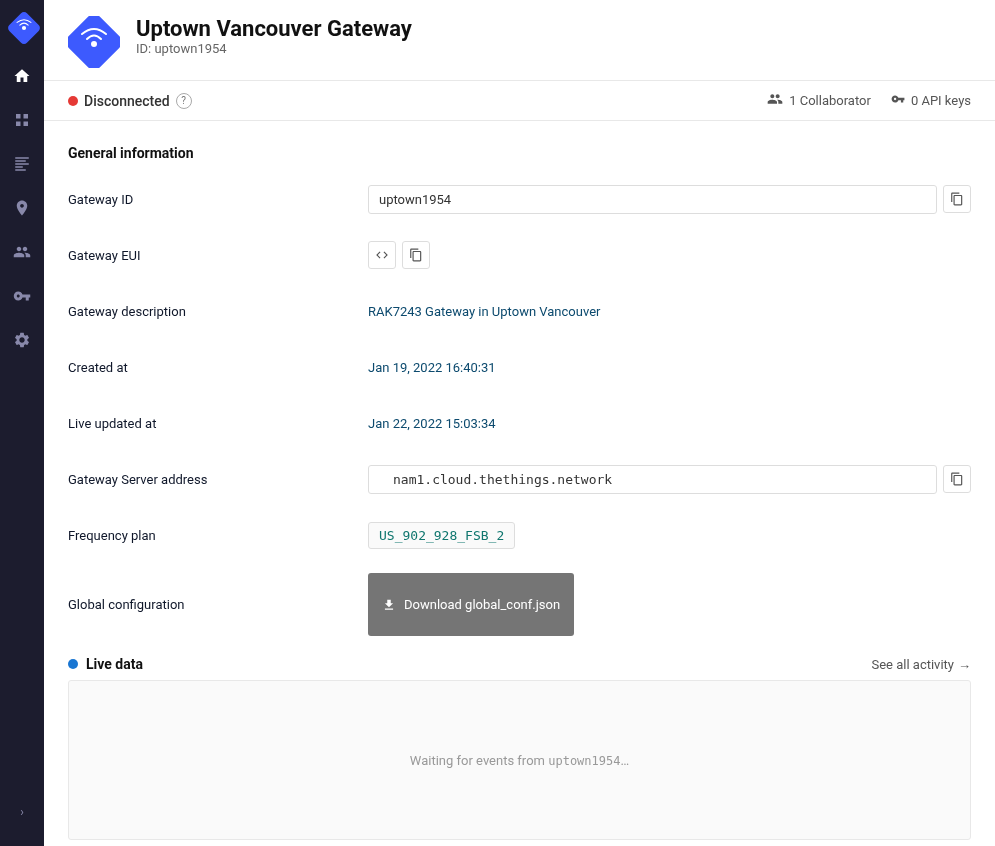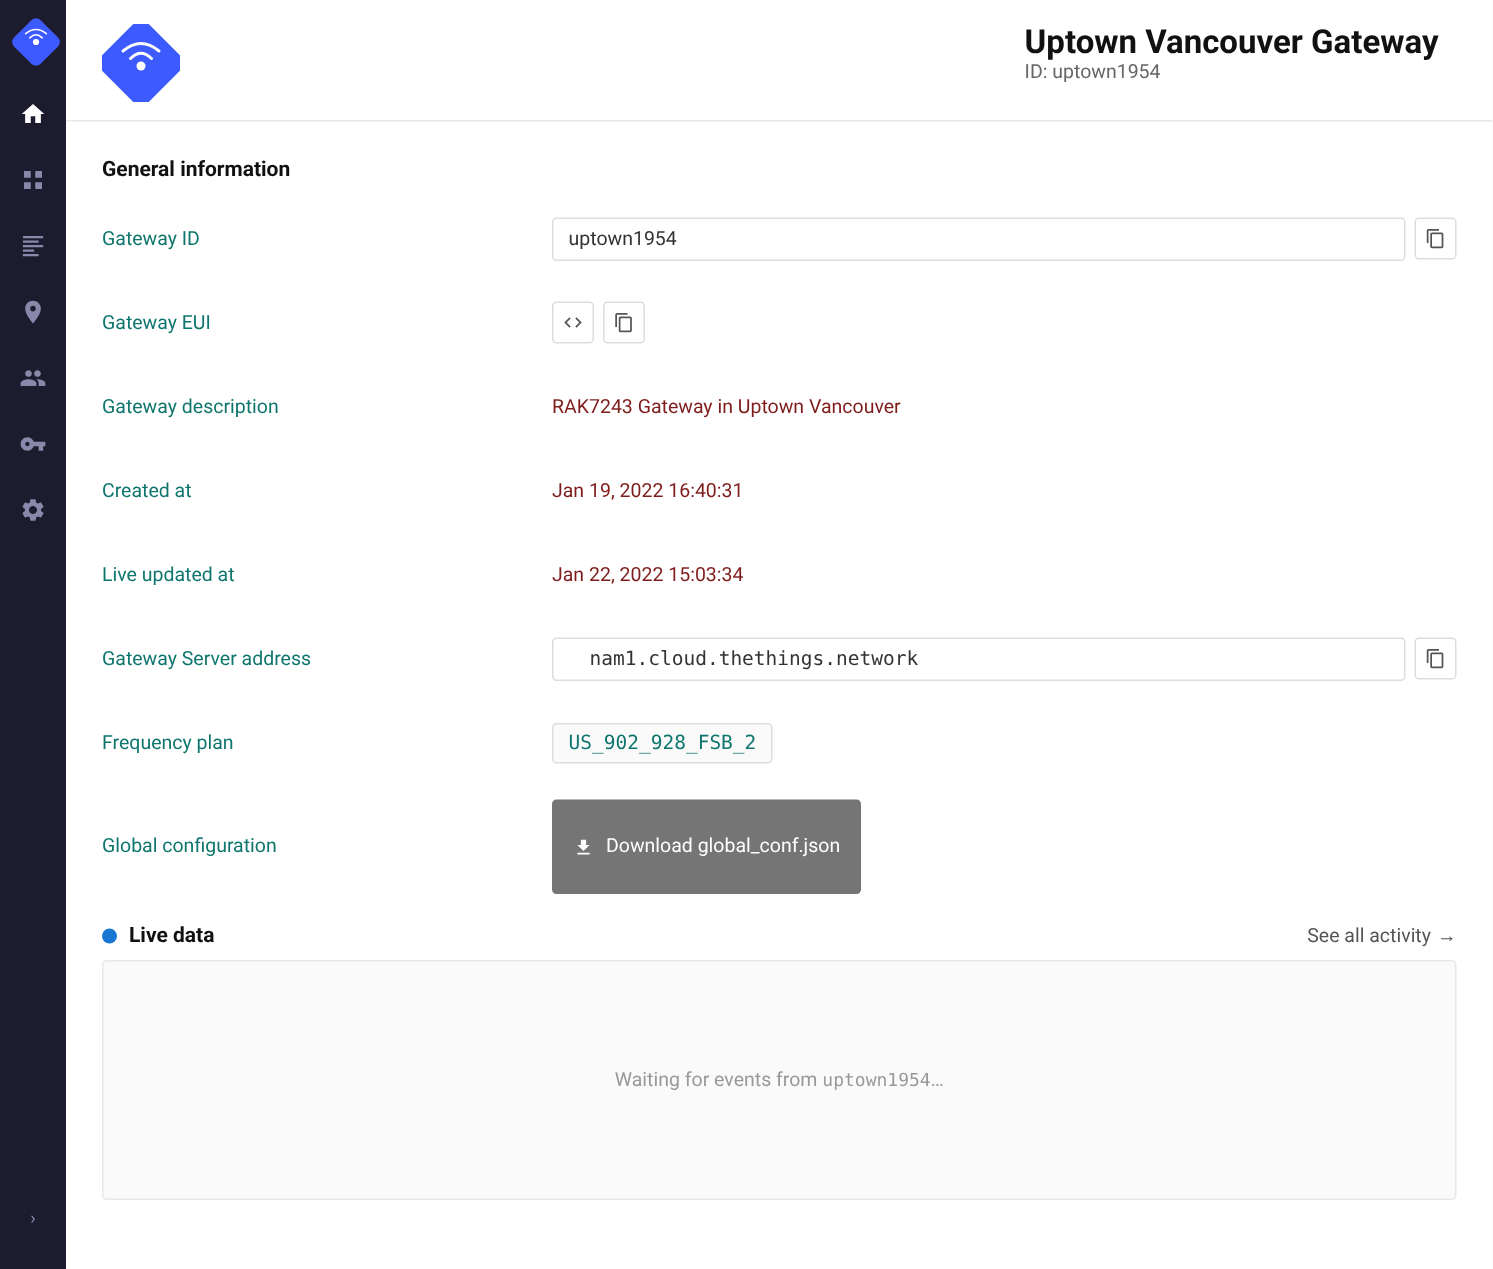--- a/index.html
+++ b/index.html
@@ -51,27 +51,26 @@
     .main {
       flex: 1;
       display: flex;
       flex-direction: column;
       overflow: hidden;
       background: #fff;
     }
 
     
     .header {
-      padding: 16px 36px 12px 24px;
+      padding: 16px 24px 12px 24px;
       border-bottom: 1px solid #e8e8e8;
       background: #fff;
       display: flex;
       align-items: flex-start;
       gap: 16px;
-      justify-content: space-between;
     }
     .header-icon {
       width: 52px;
       height: 52px;
       flex-shrink: 0;
     }
     .header-text { display: flex; flex-direction: column; justify-content: center; }
     .header-title { font-size: 22px; font-weight: 700; color: #111; }
     .header-id { font-size: 13px; color: #666; }
 
@@ -126,21 +125,21 @@
     
     .form-row {
       display: flex;
       align-items: center;
       margin-bottom: 20px;
       min-height: 36px;
     }
     .form-label {
       width: 300px;
       font-size: 13px;
-      color: #0f766e;
+      color: #0f172a;
       flex-shrink: 0;
     }
     .form-value {
       flex: 1;
       display: flex;
       align-items: center;
       gap: 6px;
     }
     .input-box {
       flex: 1;
@@ -164,21 +163,21 @@
       display: flex;
       align-items: center;
       justify-content: center;
       cursor: pointer;
       color: #555;
       font-size: 13px;
     }
 
     .plain-value {
       font-size: 13px;
-      color: #7f1d1d;
+      color: #0c4a6e;
     }
 
     
     .freq-badge {
       border: 1px solid #ddd;
       border-radius: 3px;
       padding: 5px 10px;
       font-size: 13px;
       color: #0f766e;
       background: #fafafa;
@@ -314,20 +313,45 @@
     </div>
     <div class="header-text">
       <span class="header-title">Uptown Vancouver Gateway</span>
       <span class="header-id">
         <span>ID:</span>
         <span>uptown1954</span>
       </span>
     </div>
   </div>
 
+  <div class="status-bar">
+    <div class="status-left">
+      <div class="status-dot"></div>
+      <span class="status-text">Disconnected</span>
+      <div class="status-help">?</div>
+    </div>
+    <div class="status-right">
+      <div class="status-meta">
+        <span>
+          <svg width="16" height="16" viewBox="0 0 24 24" fill="#555">
+              <path d="M16 11c1.66 0 2.99-1.34 2.99-3S17.66 5 16 5c-1.66 0-3 1.34-3 3s1.34 3 3 3zm-8 0c1.66 0 2.99-1.34 2.99-3S9.66 5 8 5C6.34 5 5 6.34 5 8s1.34 3 3 3zm0 2c-2.33 0-7 1.17-7 3.5V19h14v-2.5c0-2.33-4.67-3.5-7-3.5zm8 0c-.29 0-.62.02-.97.05 1.16.84 1.97 1.97 1.97 3.45V19h6v-2.5c0-2.33-4.67-3.5-7-3.5z"></path>
+            </svg>
+        </span>
+        <span>1 Collaborator</span>
+      </div>
+      <div class="status-meta">
+        <span>
+          <svg width="14" height="14" viewBox="0 0 24 24" fill="#555">
+              <path d="M12.65 10C11.83 7.67 9.61 6 7 6c-3.31 0-6 2.69-6 6s2.69 6 6 6c2.61 0 4.83-1.67 5.65-4H17v4h4v-4h2v-4H12.65zM7 14c-1.1 0-2-.9-2-2s.9-2 2-2 2 .9 2 2-.9 2-2 2z"></path>
+            </svg>
+        </span>
+        <span>0 API keys</span>
+      </div>
+    </div>
+  </div>
 
   <div class="content">
 
     <div>
       <p class="section-title">General information</p>
 
       <div class="form-row">
         <span class="form-label">Gateway ID</span>
         <div class="form-value">
           <input class="input-box input-box-plain" value="uptown1954" readonly="" style="">

